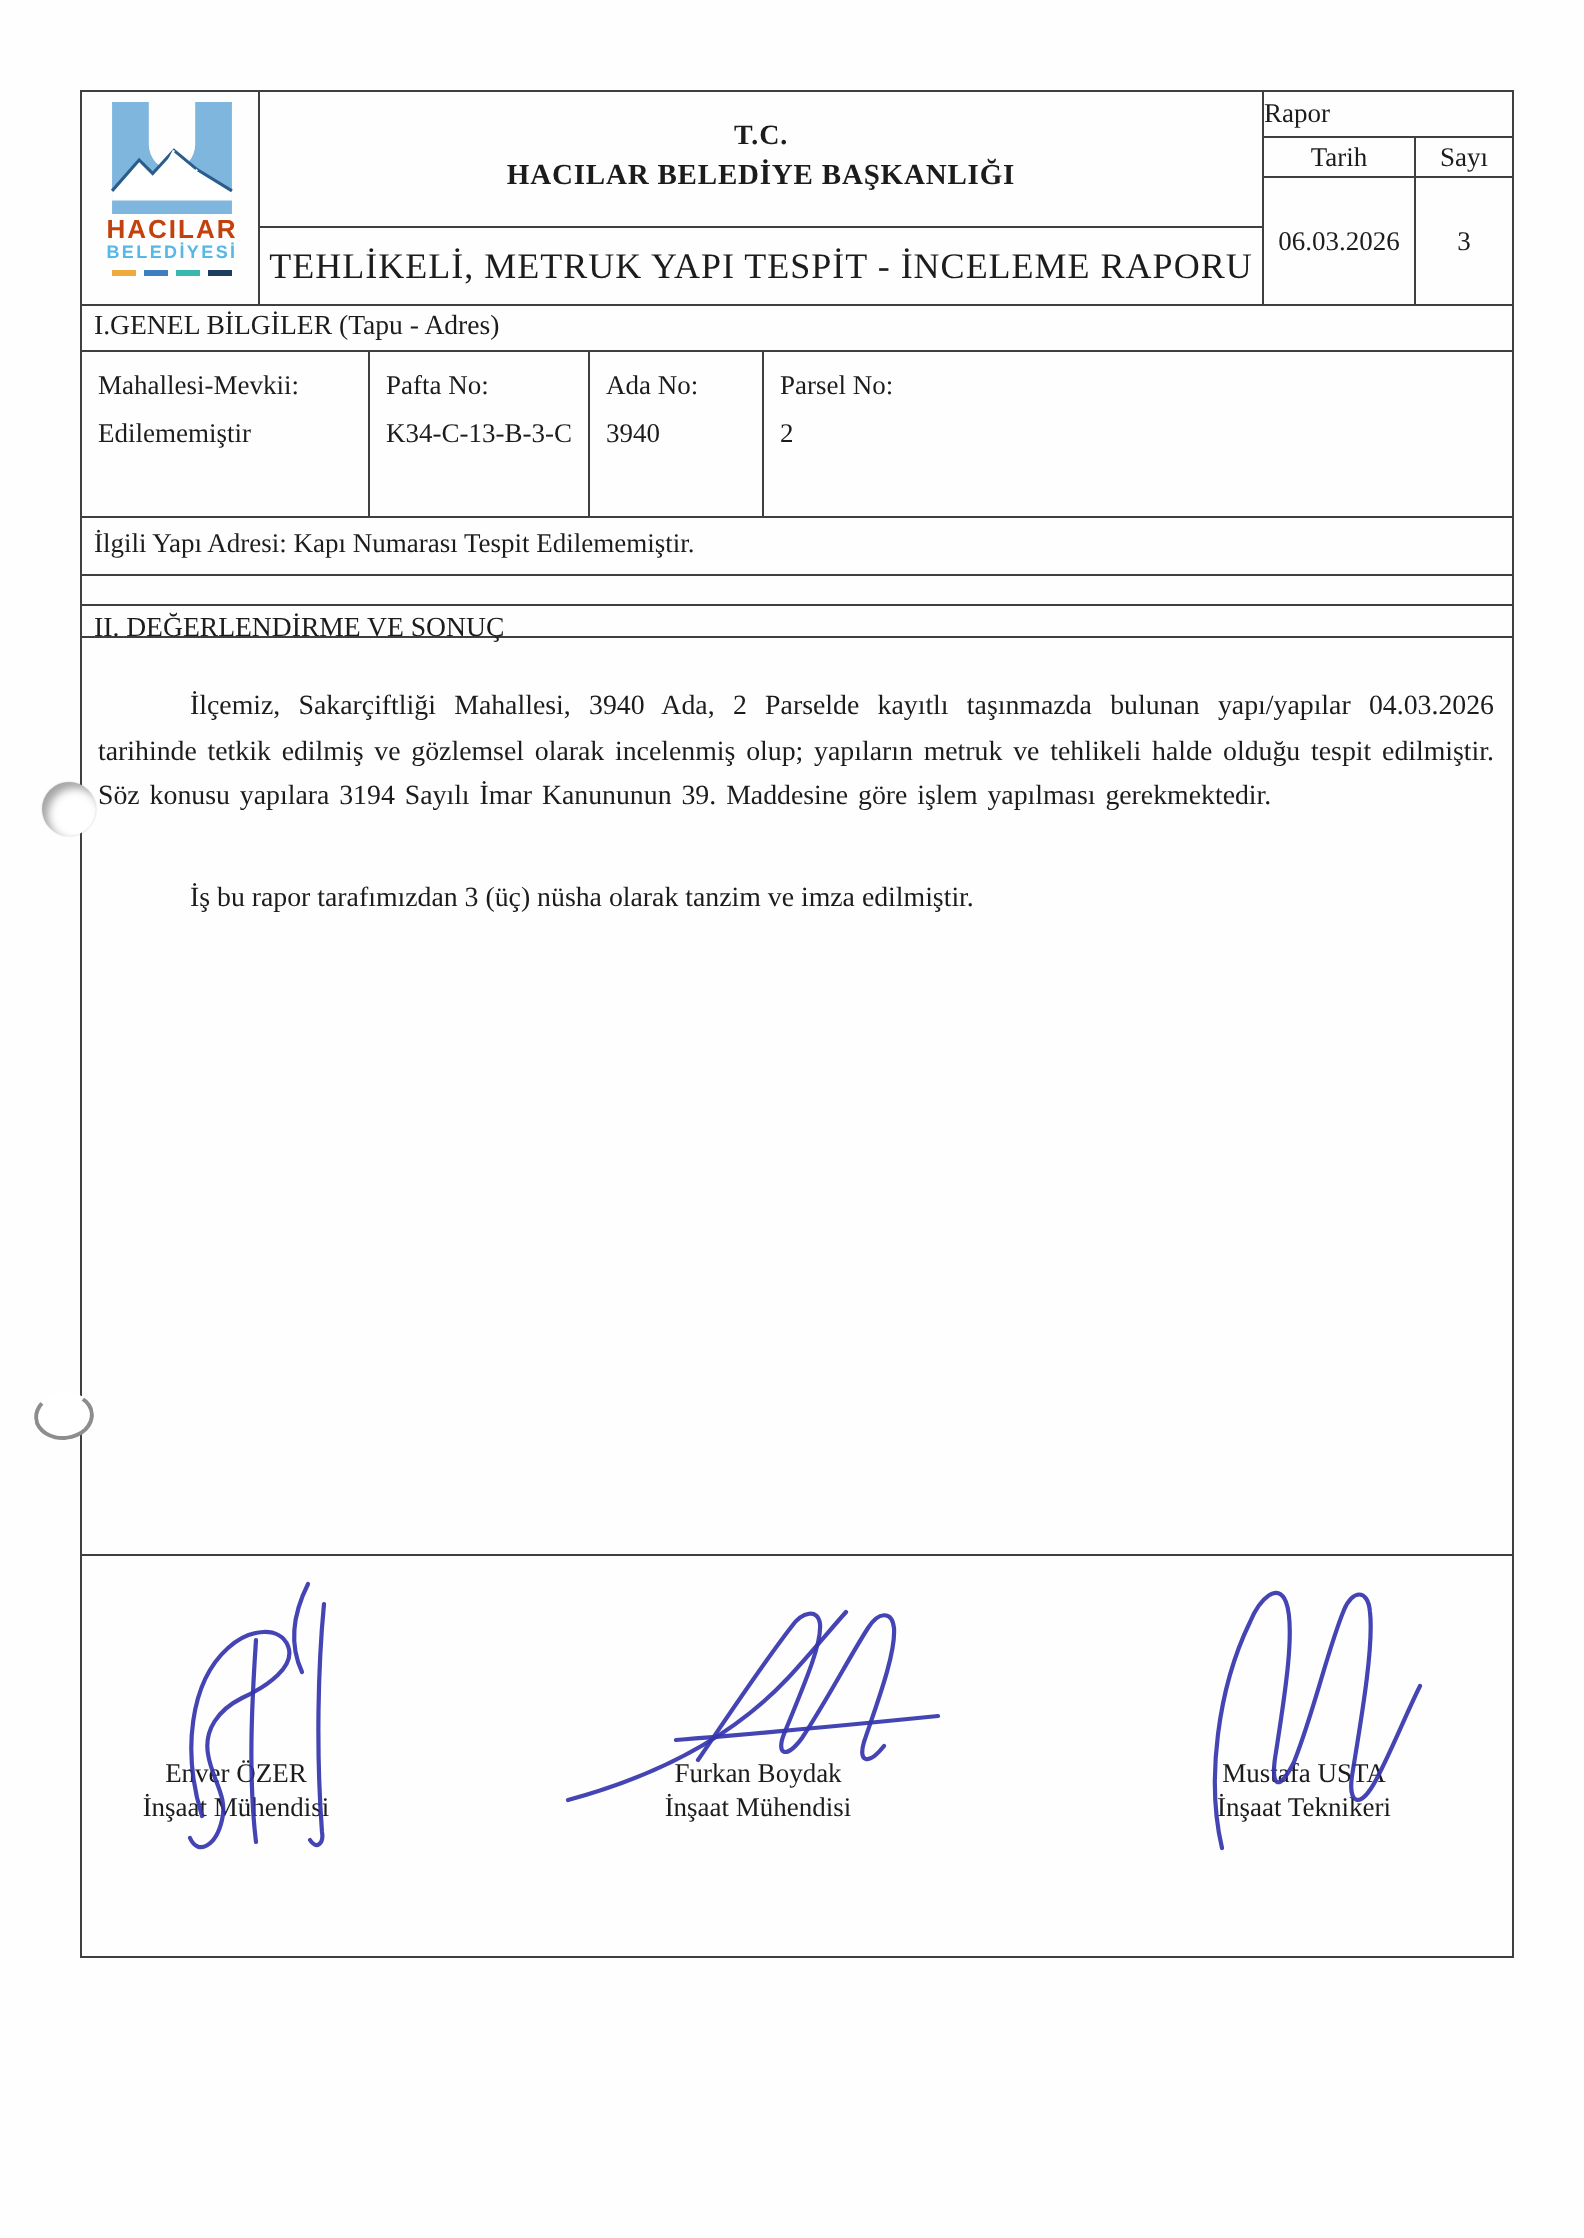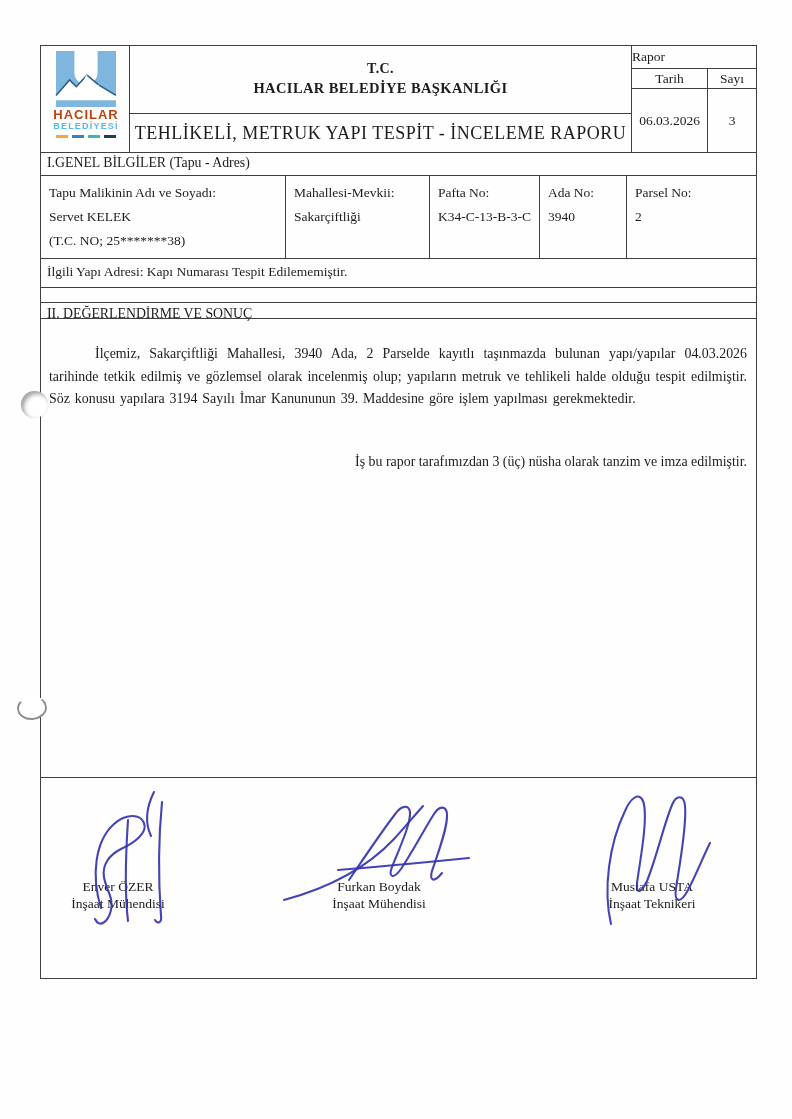--- a/index.html
+++ b/index.html
@@ -66,21 +66,21 @@
 
   
   .s2-title { position:absolute; top:256px; left:0; right:0; height:17px;
               border-top:1.4px solid #3f3f3f; border-bottom:1.4px solid #3f3f3f;
               font-size:13.8px; padding:3px 0 0 6px; }
   .s2-body { position:absolute; top:281px; left:0; right:0; height:451px;
              border-bottom:1.4px solid #3f3f3f; }
   .para { position:absolute; left:8px; right:9px; text-align:justify;
           font-size:13.9px; line-height:22.6px; text-indent:46px; word-spacing:1.5px; }
   .para1 { top:16px; }
-  .para2 { top:124px; text-align:right; word-spacing:normal;font-family:Liberation Serif, serif; }
+  .para2 { top:112px; text-align:left; word-spacing:normal;font-family:Liberation Serif, serif; }
 
   
   .sig-area { position:absolute; top:732px; left:0; right:0; bottom:0; }
   .sig-block { position:absolute; top:100px; width:170px; text-align:center;
                font-size:13.5px; line-height:17px; }
   .sig1 { left:-8px; } .sig2 { left:253px; } .sig3 { left:526px; }
   .sig-ink { position:absolute; inset:0; pointer-events:none; }
   .sig-ink path { fill:none; stroke:#3434ae; stroke-width:2.1; stroke-linecap:round; opacity:.92; }
 
   
@@ -135,28 +135,23 @@
         <div class="rapor-vals">
           <div class="c1">06.03.2026</div>
           <div class="c2">3</div>
         </div>
       </div>
     </div>
 
     <div class="s1-title">I.GENEL  BİLGİLER (Tapu - Adres)</div>
 
     <div class="s1-row">
-      <div class="cell w1">
-        <div>Tapu Malikinin Adı  ve Soyadı:</div>
-        <div>Servet KELEK</div>
-        <div>(T.C. NO; 25*******38)</div>
-      </div>
       <div class="cell w2">
         <div>Mahallesi-Mevkii:</div>
-        <div>Sakarçiftliği</div>
+        <div>Edilememiştir</div>
       </div>
       <div class="cell w3">
         <div>Pafta No:</div>
         <div>K34-C-13-B-3-C</div>
       </div>
       <div class="cell w4">
         <div>Ada No:</div>
         <div>3940</div>
       </div>
       <div class="cell w5">

